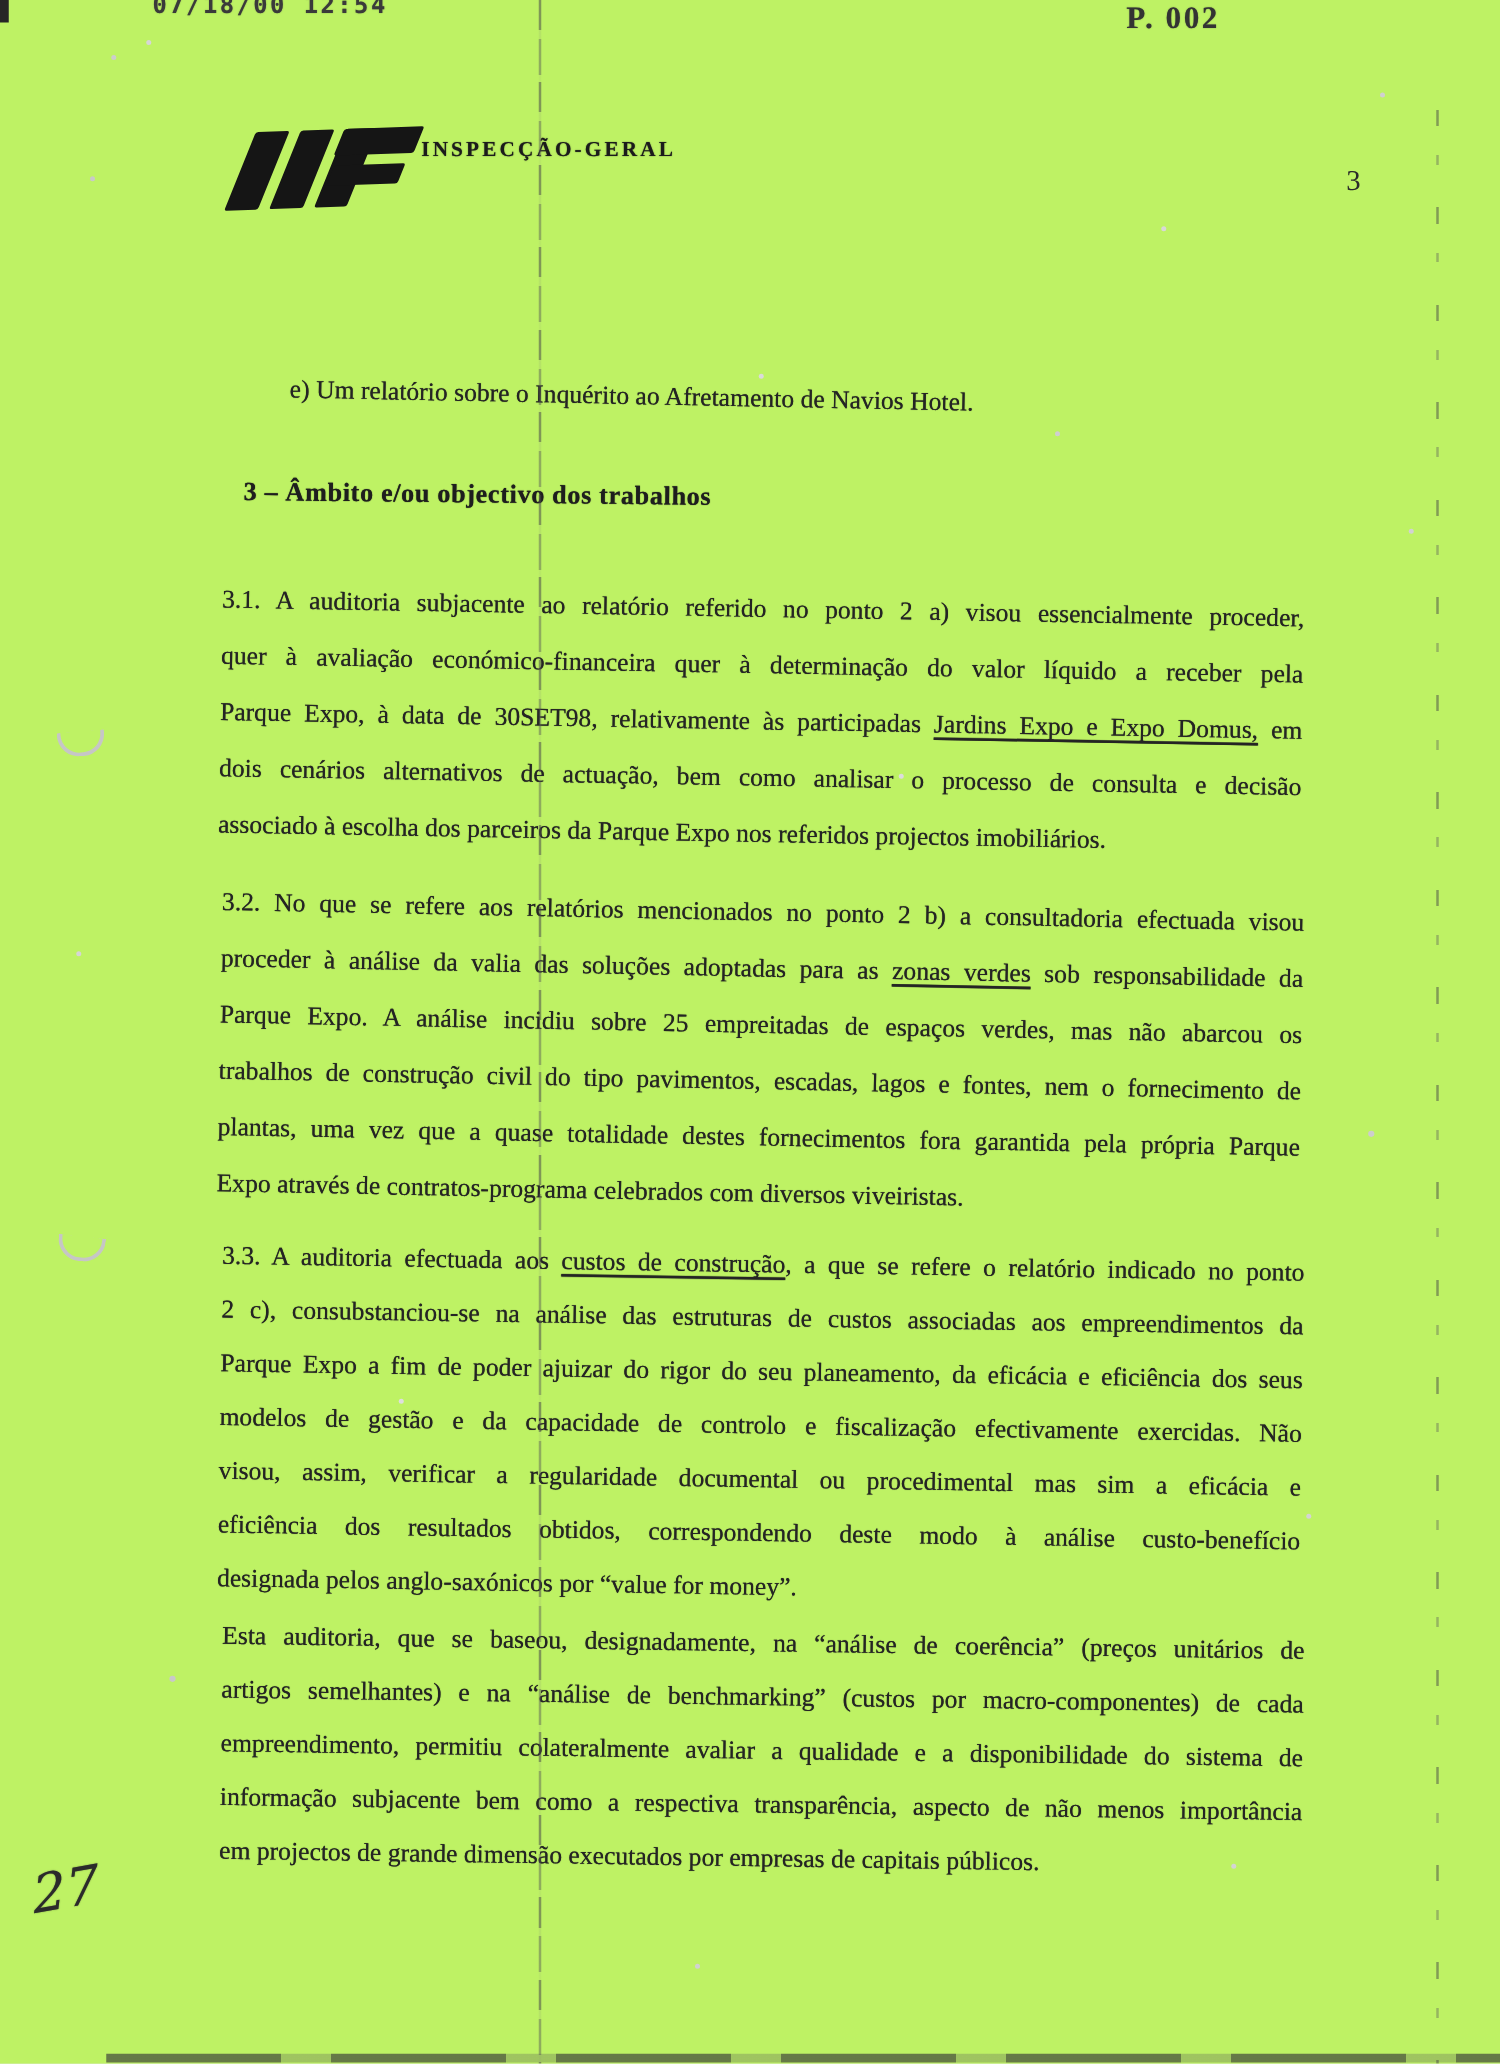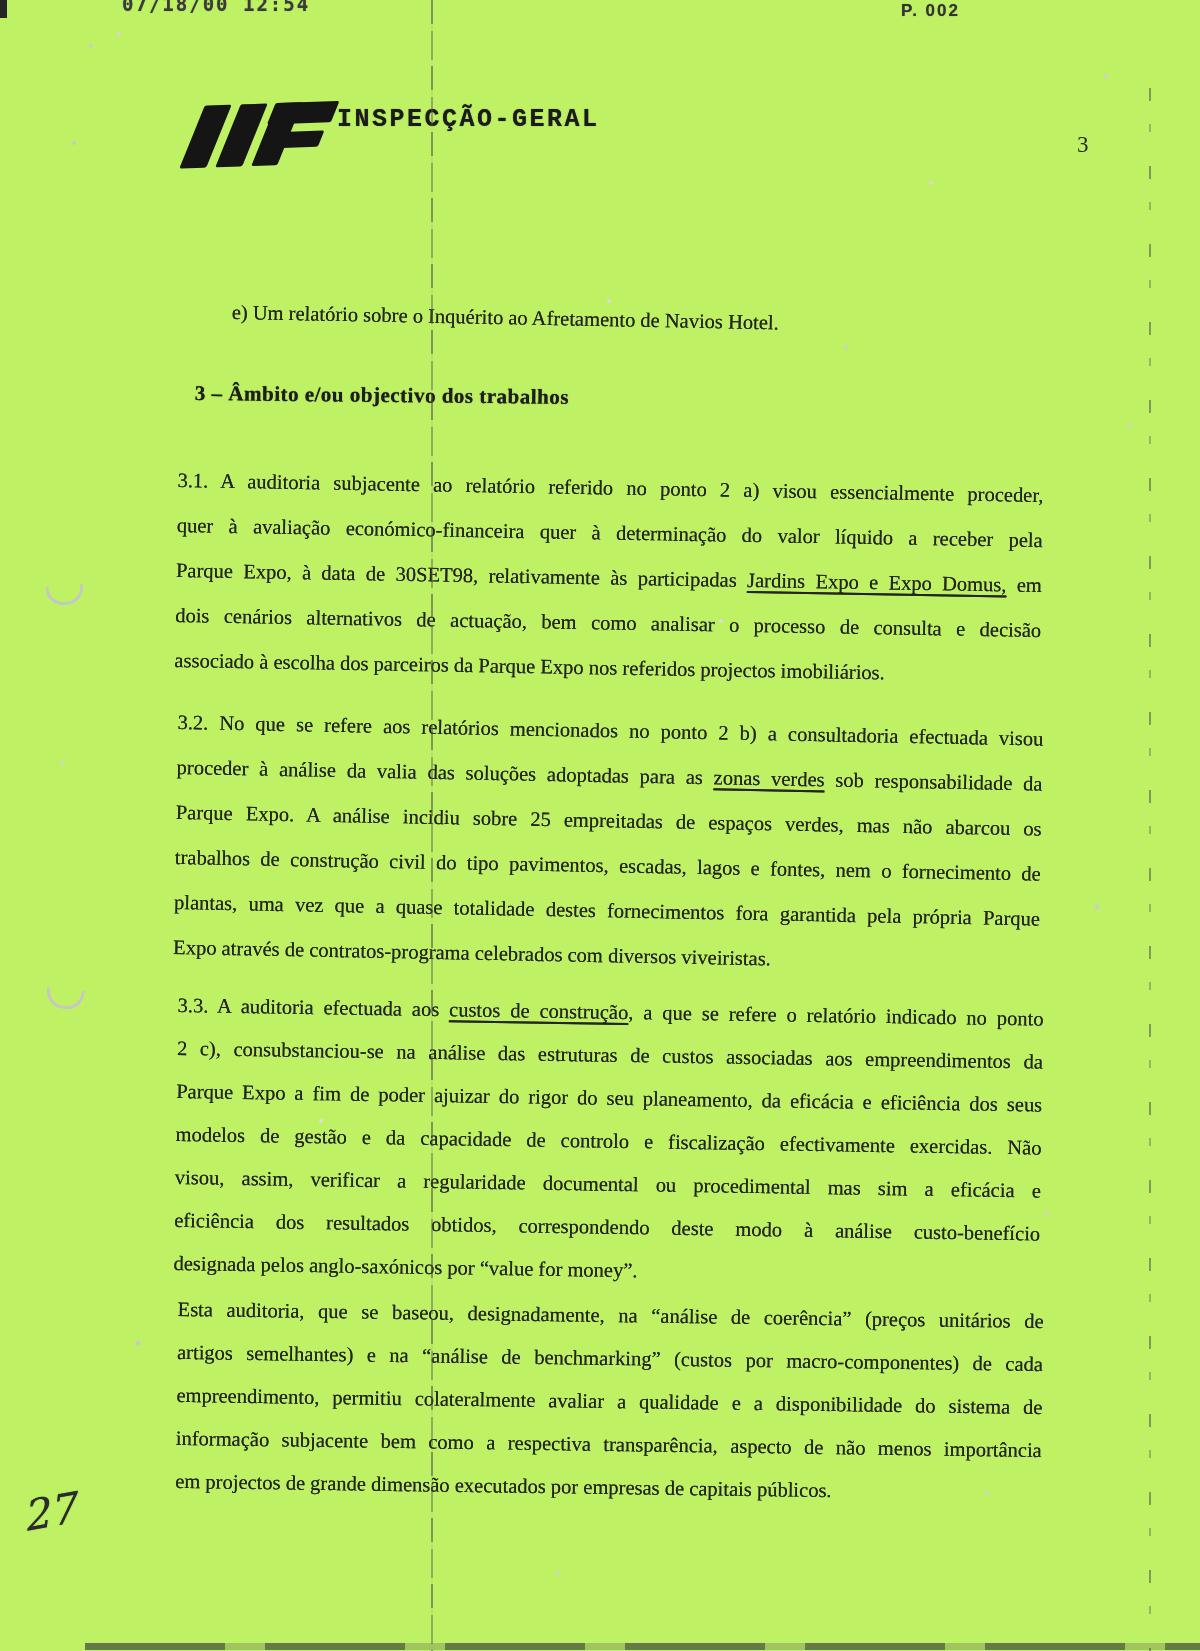--- a/index.html
+++ b/index.html
@@ -16,38 +16,38 @@
   
   .fax-ts{
     position:absolute;left:122px;top:-7px;
     font-family:"DejaVu Sans Mono", monospace;
     font-weight:bold;font-size:19px;letter-spacing:2px;
     color:#3a3a3a;
     text-shadow:0 0 1px rgba(60,60,60,.6);
   }
   .fax-pg{
     position:absolute;left:901px;top:1px;
-    font-family:Liberation Sans, sans-serif;
-    font-weight:bold;font-size:17px;letter-spacing:2px;
+    font-family:Liberation Serif, serif;
+    font-weight:bold;font-size:25px;letter-spacing:2px;
     color:#333;
     text-shadow:0 0 1px rgba(60,60,60,.6);
   }
   
   .logo-mark{position:absolute;left:168px;top:101px;width:170px;height:70px;transform:rotate(-2deg);}
   .lb{position:absolute;background:#151515;transform:skewX(-24deg);border-radius:2px;}
   .b1{left:24px;top:3px;width:27px;height:62px;}
   .b2{left:60px;top:3px;width:27px;height:62px;}
   .b3{left:96px;top:3px;width:26px;height:62px;}
   .la{position:absolute;background:#151515;transform:skewX(-24deg);border-radius:2px;}
   .la1{left:104px;top:3px;width:64px;height:21px;}
   .la2{left:96px;top:32px;width:57px;height:16px;}
   .logo-text{
     position:absolute;left:337px;top:103px;
-    font-family:Liberation Mono, monospace;
-    font-weight:bold;font-size:25px;line-height:33px;letter-spacing:2.5px;
+    font-family:Liberation Serif, serif;
+    font-weight:bold;font-size:17px;line-height:33px;letter-spacing:2.5px;
     color:#1b1b1b;
     text-shadow:0 0 1px rgba(30,30,30,.75);
   }
   .pageno{
     position:absolute;left:1077px;top:132px;
     font-size:23px;color:#2a2a2a;
   }
   
   .para{
     position:absolute;left:178px;width:866px;

